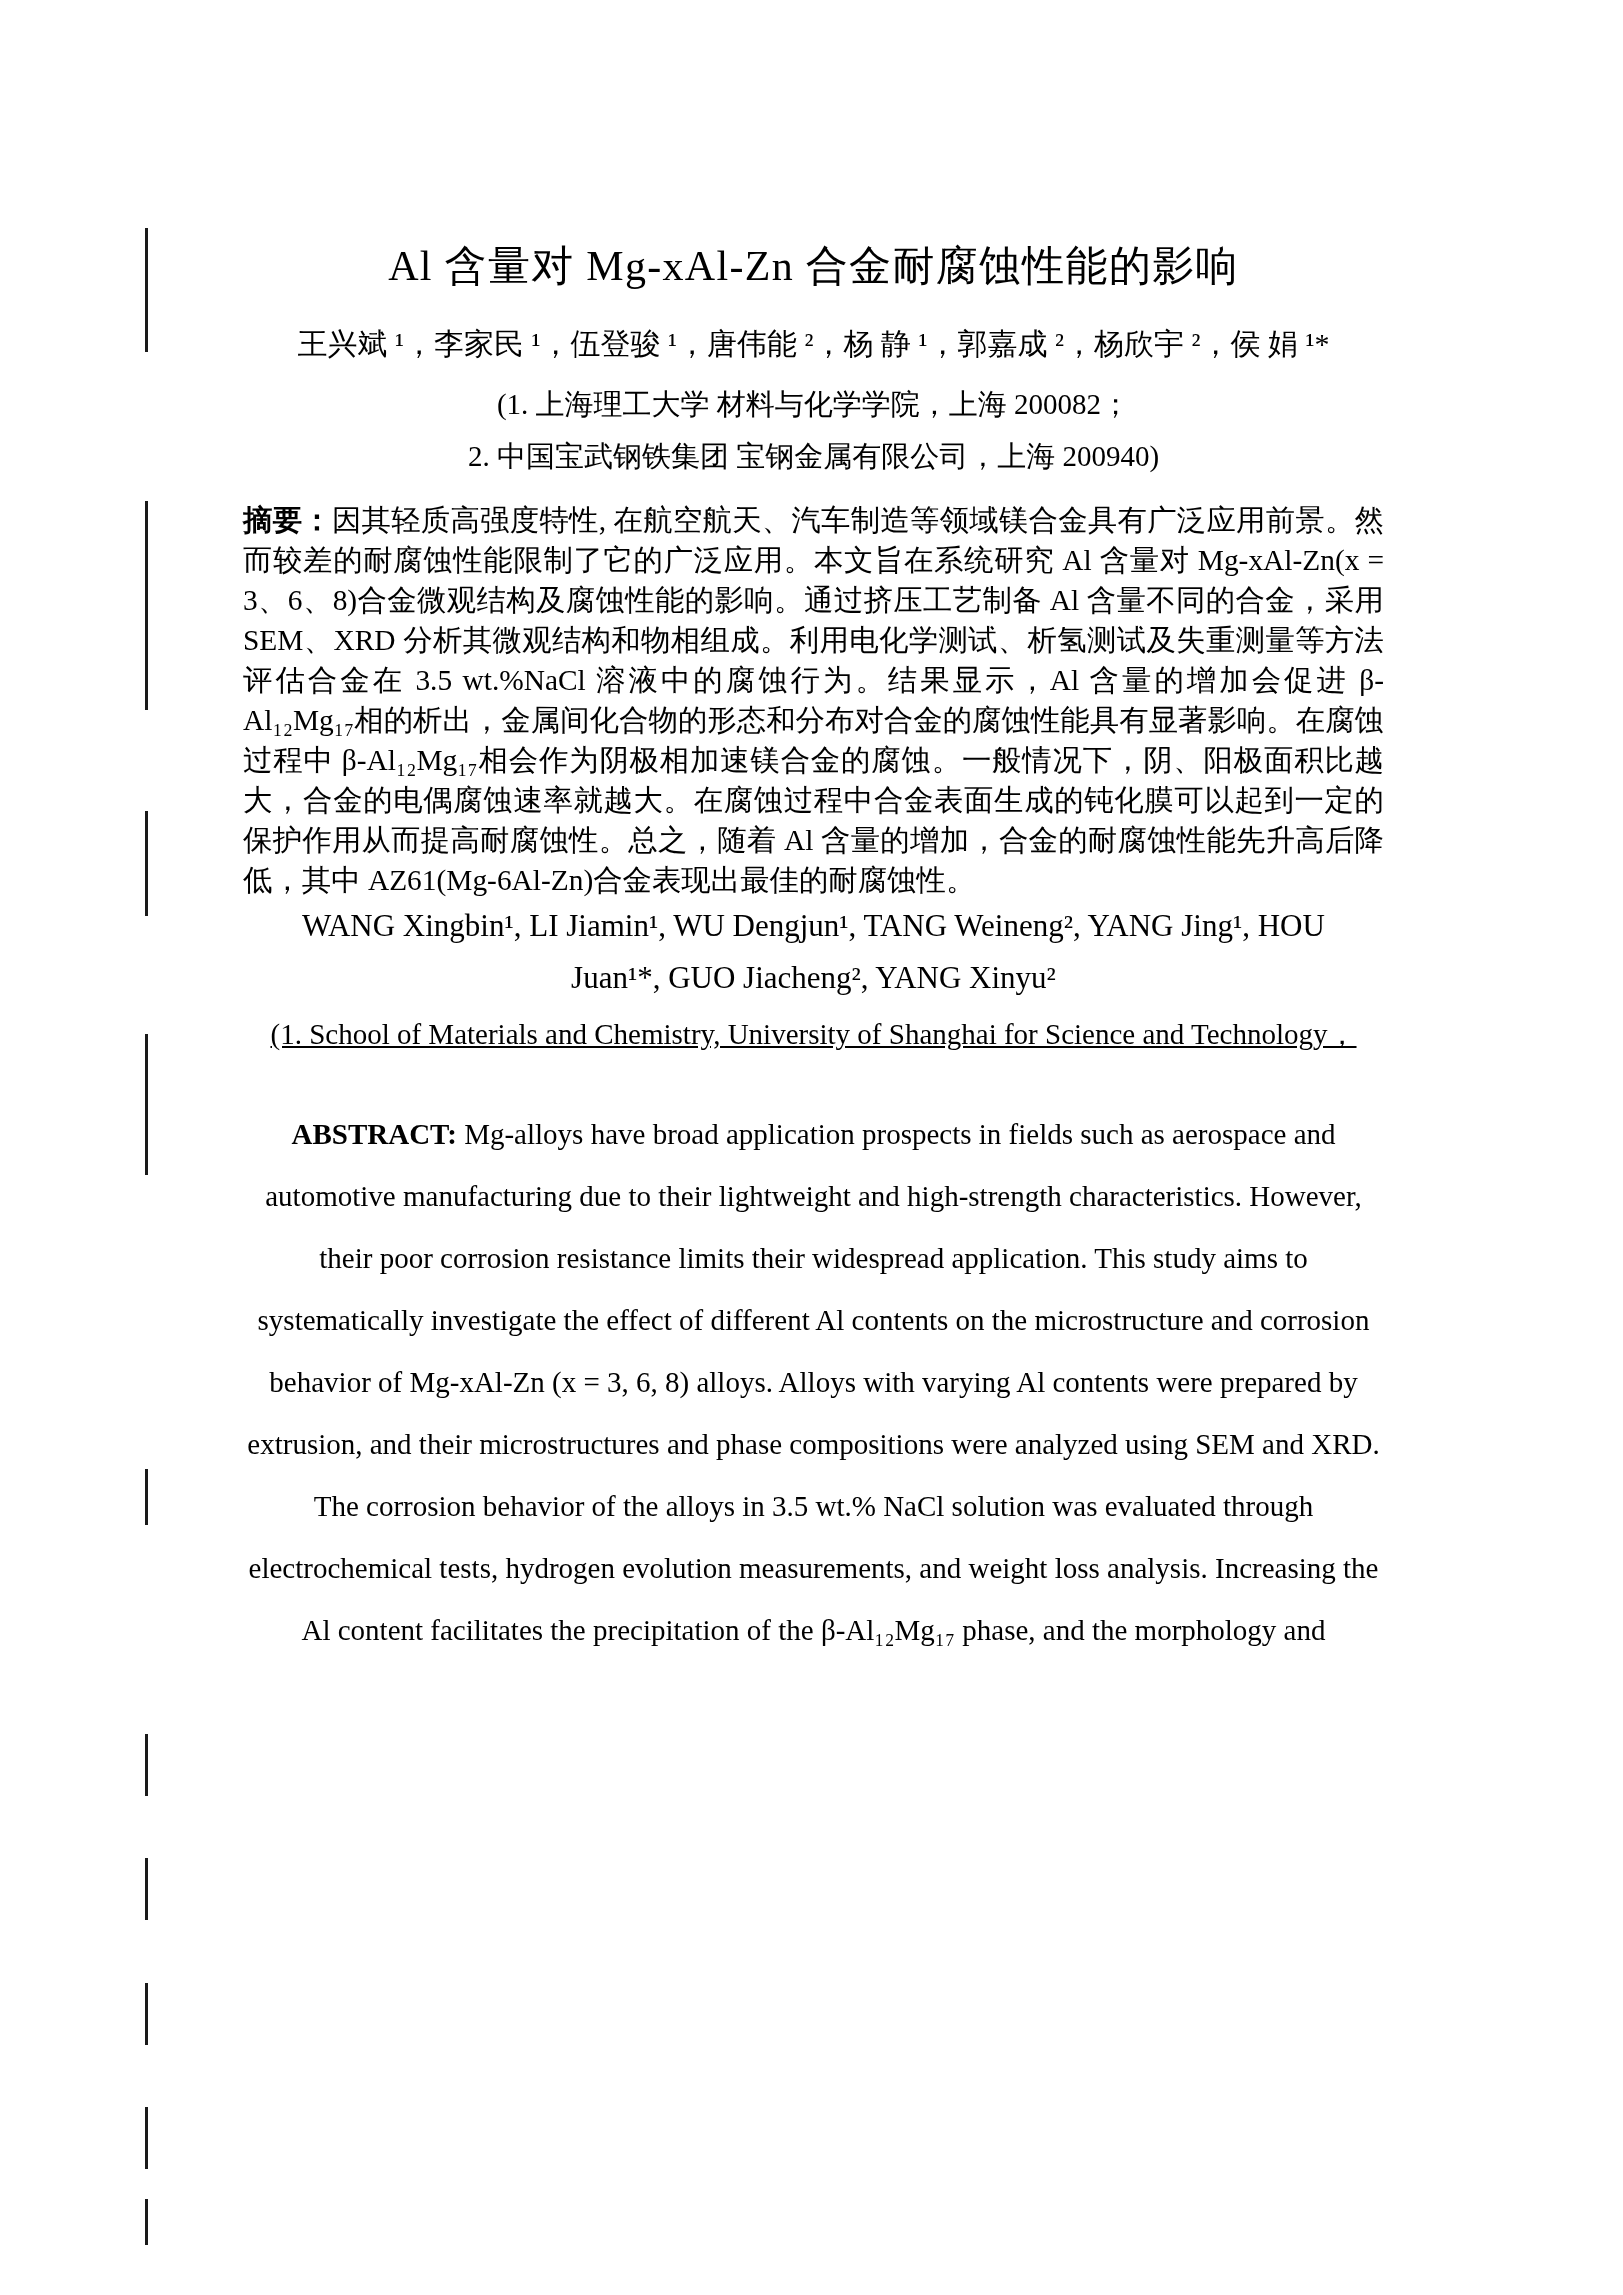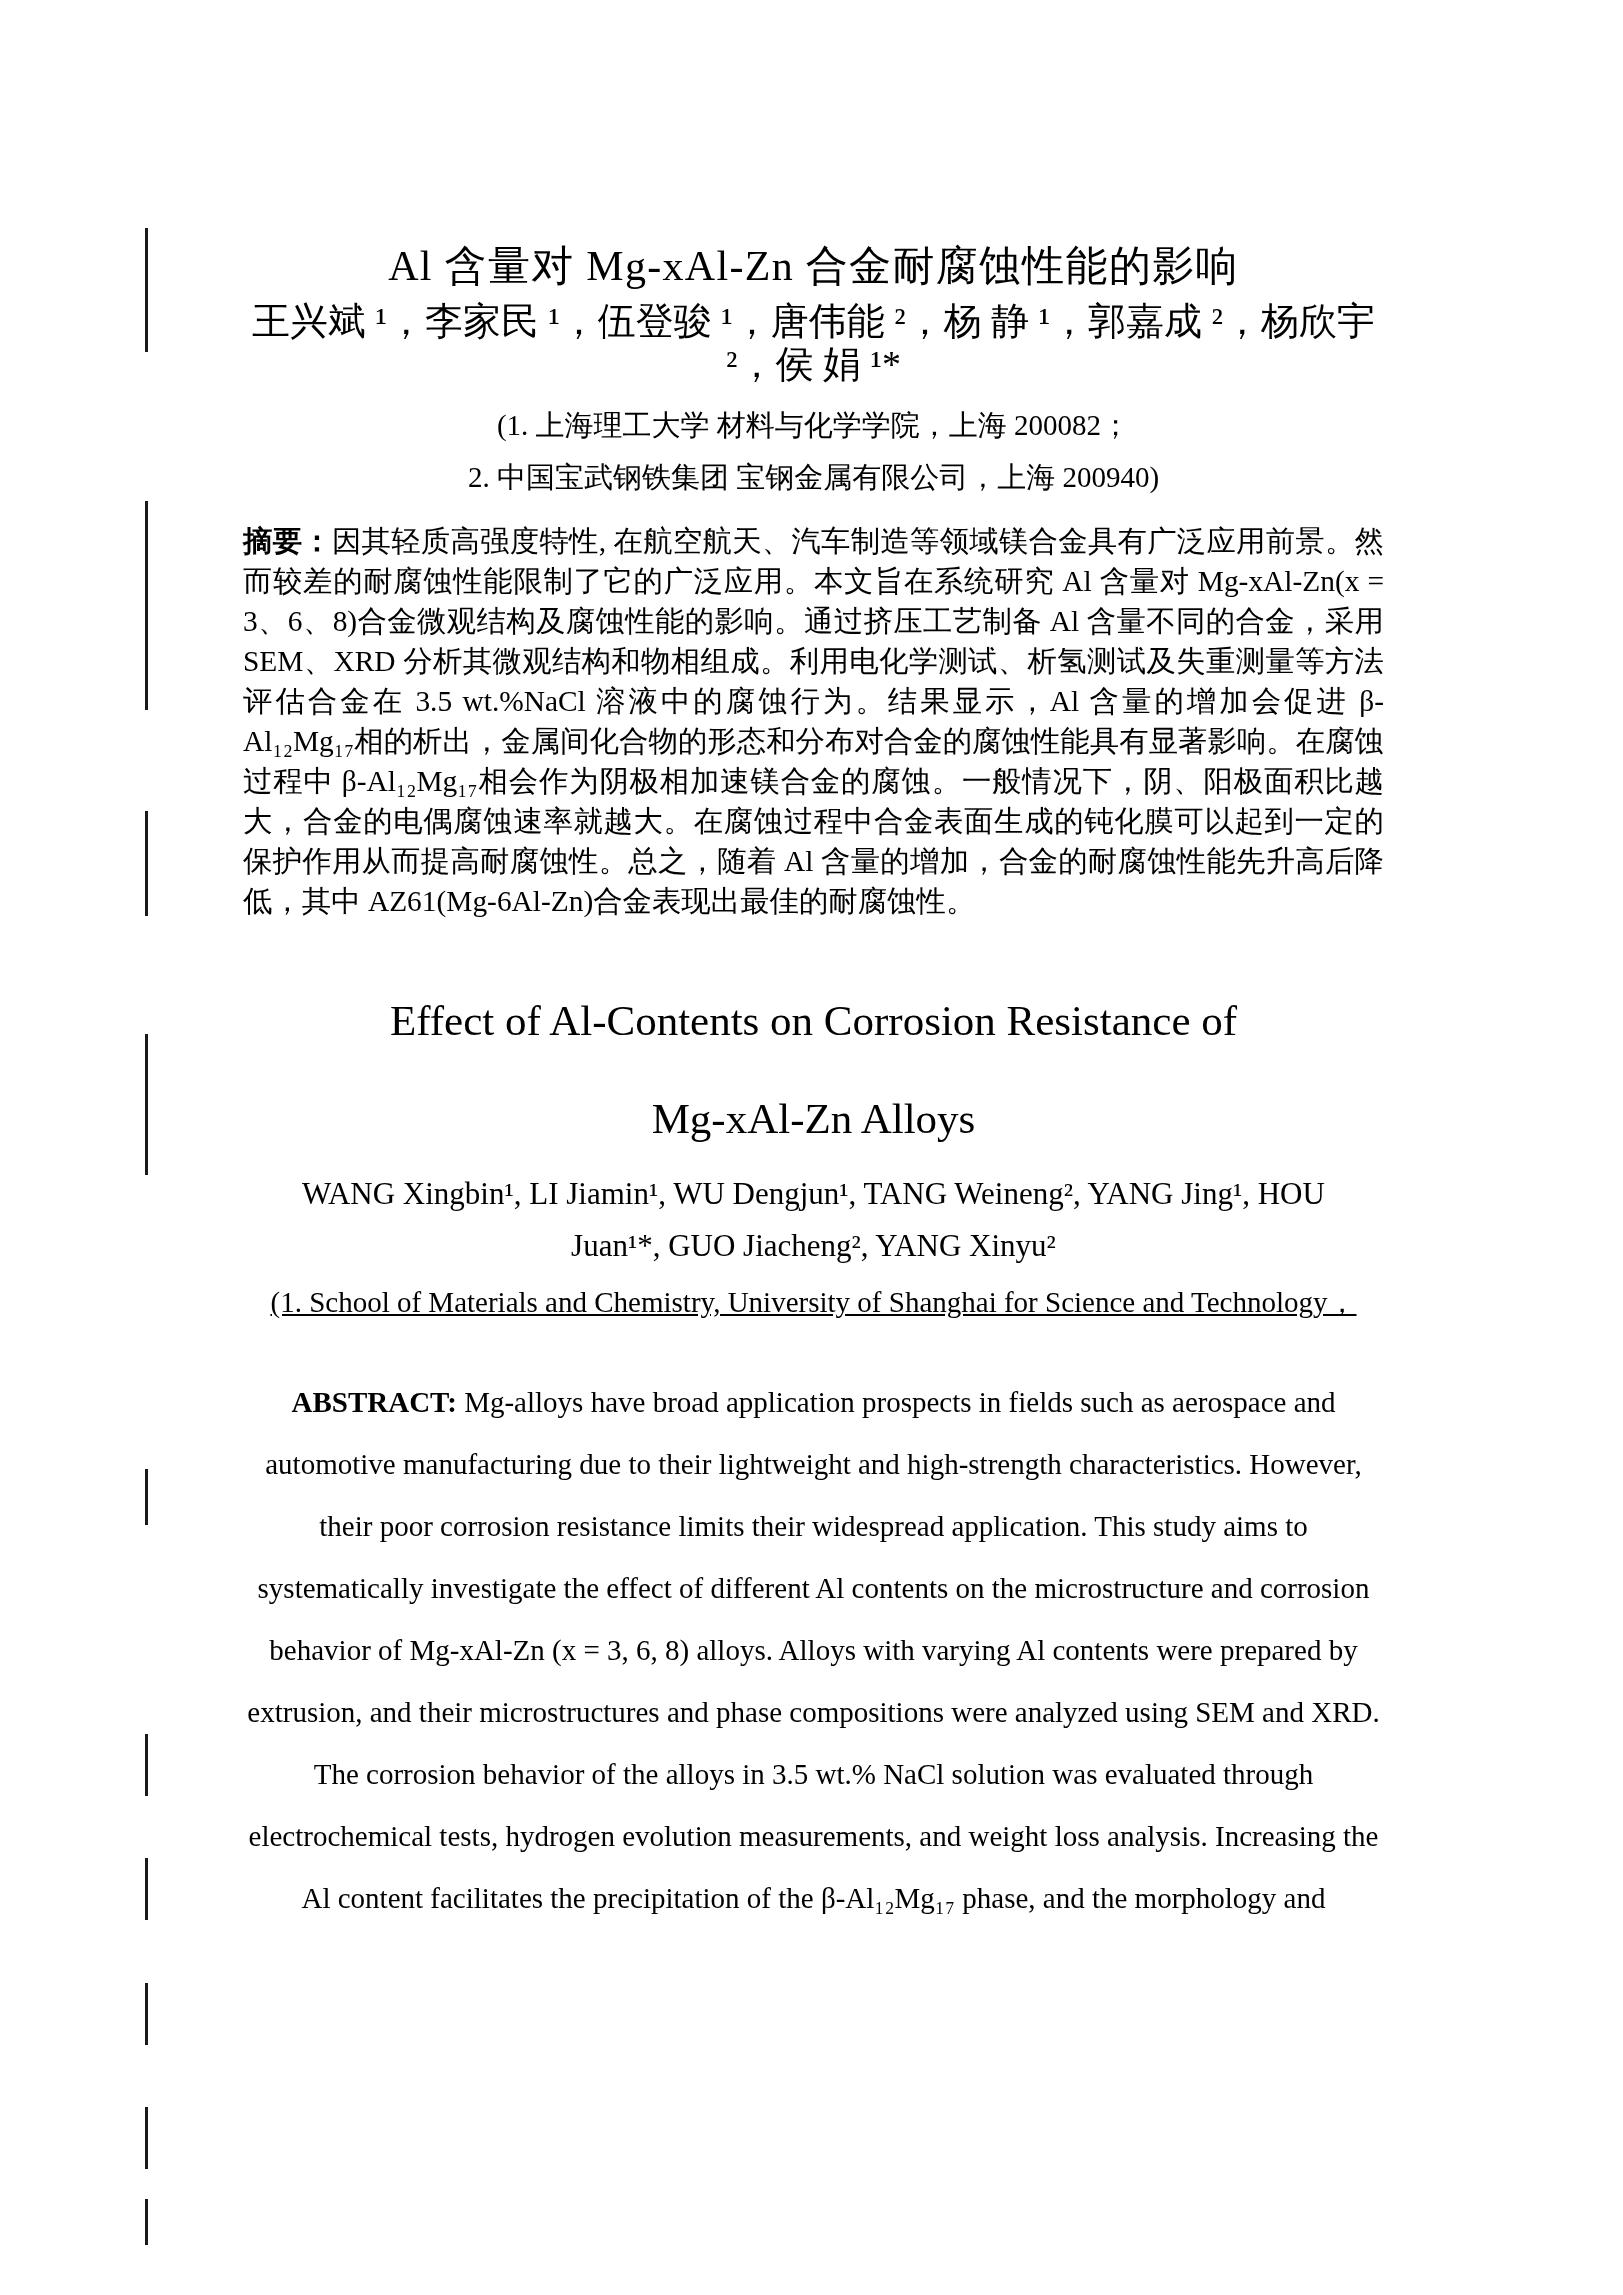--- a/index.html
+++ b/index.html
@@ -7,21 +7,21 @@
   body {
     width: 1623px; height: 2295px;
     position: relative; overflow: hidden;
     font-family: "Liberation Serif", "DejaVu Serif", serif;
     color: #000000;
   }
   .page { position: absolute; inset: 0; background: #ffffff; }
   .content { position: absolute; left: 243px; right: 239px; top: 0; }
 
   .cn-title { margin-top: 236px; font-size: 42px; line-height: 60px; font-weight: 400; text-align: center; letter-spacing: 1.3px; }
-  .cn-authors { margin-top: 4px; font-size: 38px; line-height: 43px; text-align: center; }
+  .cn-authors { margin-top: 26px; font-size: 30px; line-height: 43px; text-align: center; }
   .affils-cn { margin-top: 13px; }
   .affil { font-size: 29px; line-height: 52px; text-align: center; }
 
   .cn-abstract { margin-top: 18.3px; font-size: 29.4px; line-height: 40px; text-align: justify; }
   .cn-keywords { font-size: 29.4px; line-height: 52px; text-align: left; }
   .b { font-weight: 700; }
 
   .en-title { margin-top: 51px; font-size: 43px; line-height: 98px; font-weight: 400; text-align: center; }
   .en-authors { font-size: 31px; line-height: 52px; text-align: center; }
   .en-affils { margin-top: 5.2px; }
@@ -54,24 +54,20 @@
     <p class="cn-authors">王兴斌 ¹，李家民 ¹，伍登骏 ¹，唐伟能 ²，杨 静 ¹，郭嘉成 ²，杨欣宇 ²，侯 娟 ¹*</p>
 
     <div class="affils-cn">
       <p class="affil">(1. 上海理工大学 材料与化学学院，上海 200082；</p>
       <p class="affil">2. 中国宝武钢铁集团 宝钢金属有限公司，上海 200940)</p>
     </div>
 
     <p class="cn-abstract"><span class="b">摘要：</span><span>因其轻质高强度特性, 在航空航天、汽车制造等领域镁合金具有广泛应用前景。然而较差的耐腐蚀性能限制了它的广泛应用。本文旨在系统研究 Al 含量对 Mg-xAl-Zn(x = 3、6、8)合金微观结构及腐蚀性能的影响。通过挤压工艺制备 Al 含量不同的合金，采用 SEM、XRD 分析其微观结构和物相组成。利用电化学测试、析氢测试及失重测量等方法评估合金在 3.5 wt.%NaCl 溶液中的腐蚀行为。结果显示，Al 含量的增加会促进 β-Al₁₂Mg₁₇相的析出，金属间化合物的形态和分布对合金的腐蚀性能具有显著影响。在腐蚀过程中 β-Al₁₂Mg₁₇相会作为阴极相加速镁合金的腐蚀。一般情况下，阴、阳极面积比越大，合金的电偶腐蚀速率就越大。在腐蚀过程中合金表面生成的钝化膜可以起到一定的保护作用从而提高耐腐蚀性。总之，随着 Al 含量的增加，合金的耐腐蚀性能先升高后降低，其中 AZ61(Mg-6Al-Zn)合金表现出最佳的耐腐蚀性。</span></p>
 
 
-    <h2 class="en-title">
-      <div>Effect of Al-Contents on Corrosion Resistance of</div>
-      <div>Mg-xAl-Zn Alloys</div>
-    </h2>
 
     <div class="en-authors">
       <div>WANG Xingbin¹, LI Jiamin¹, WU Dengjun¹, TANG Weineng², YANG Jing¹, HOU</div>
       <div>Juan¹*, GUO Jiacheng², YANG Xinyu²</div>
     </div>
 
     <div class="en-affils">
       <p class="en-affil">(1. School of Materials and Chemistry, University of Shanghai for Science and Technology，</p>
     </div>
 

